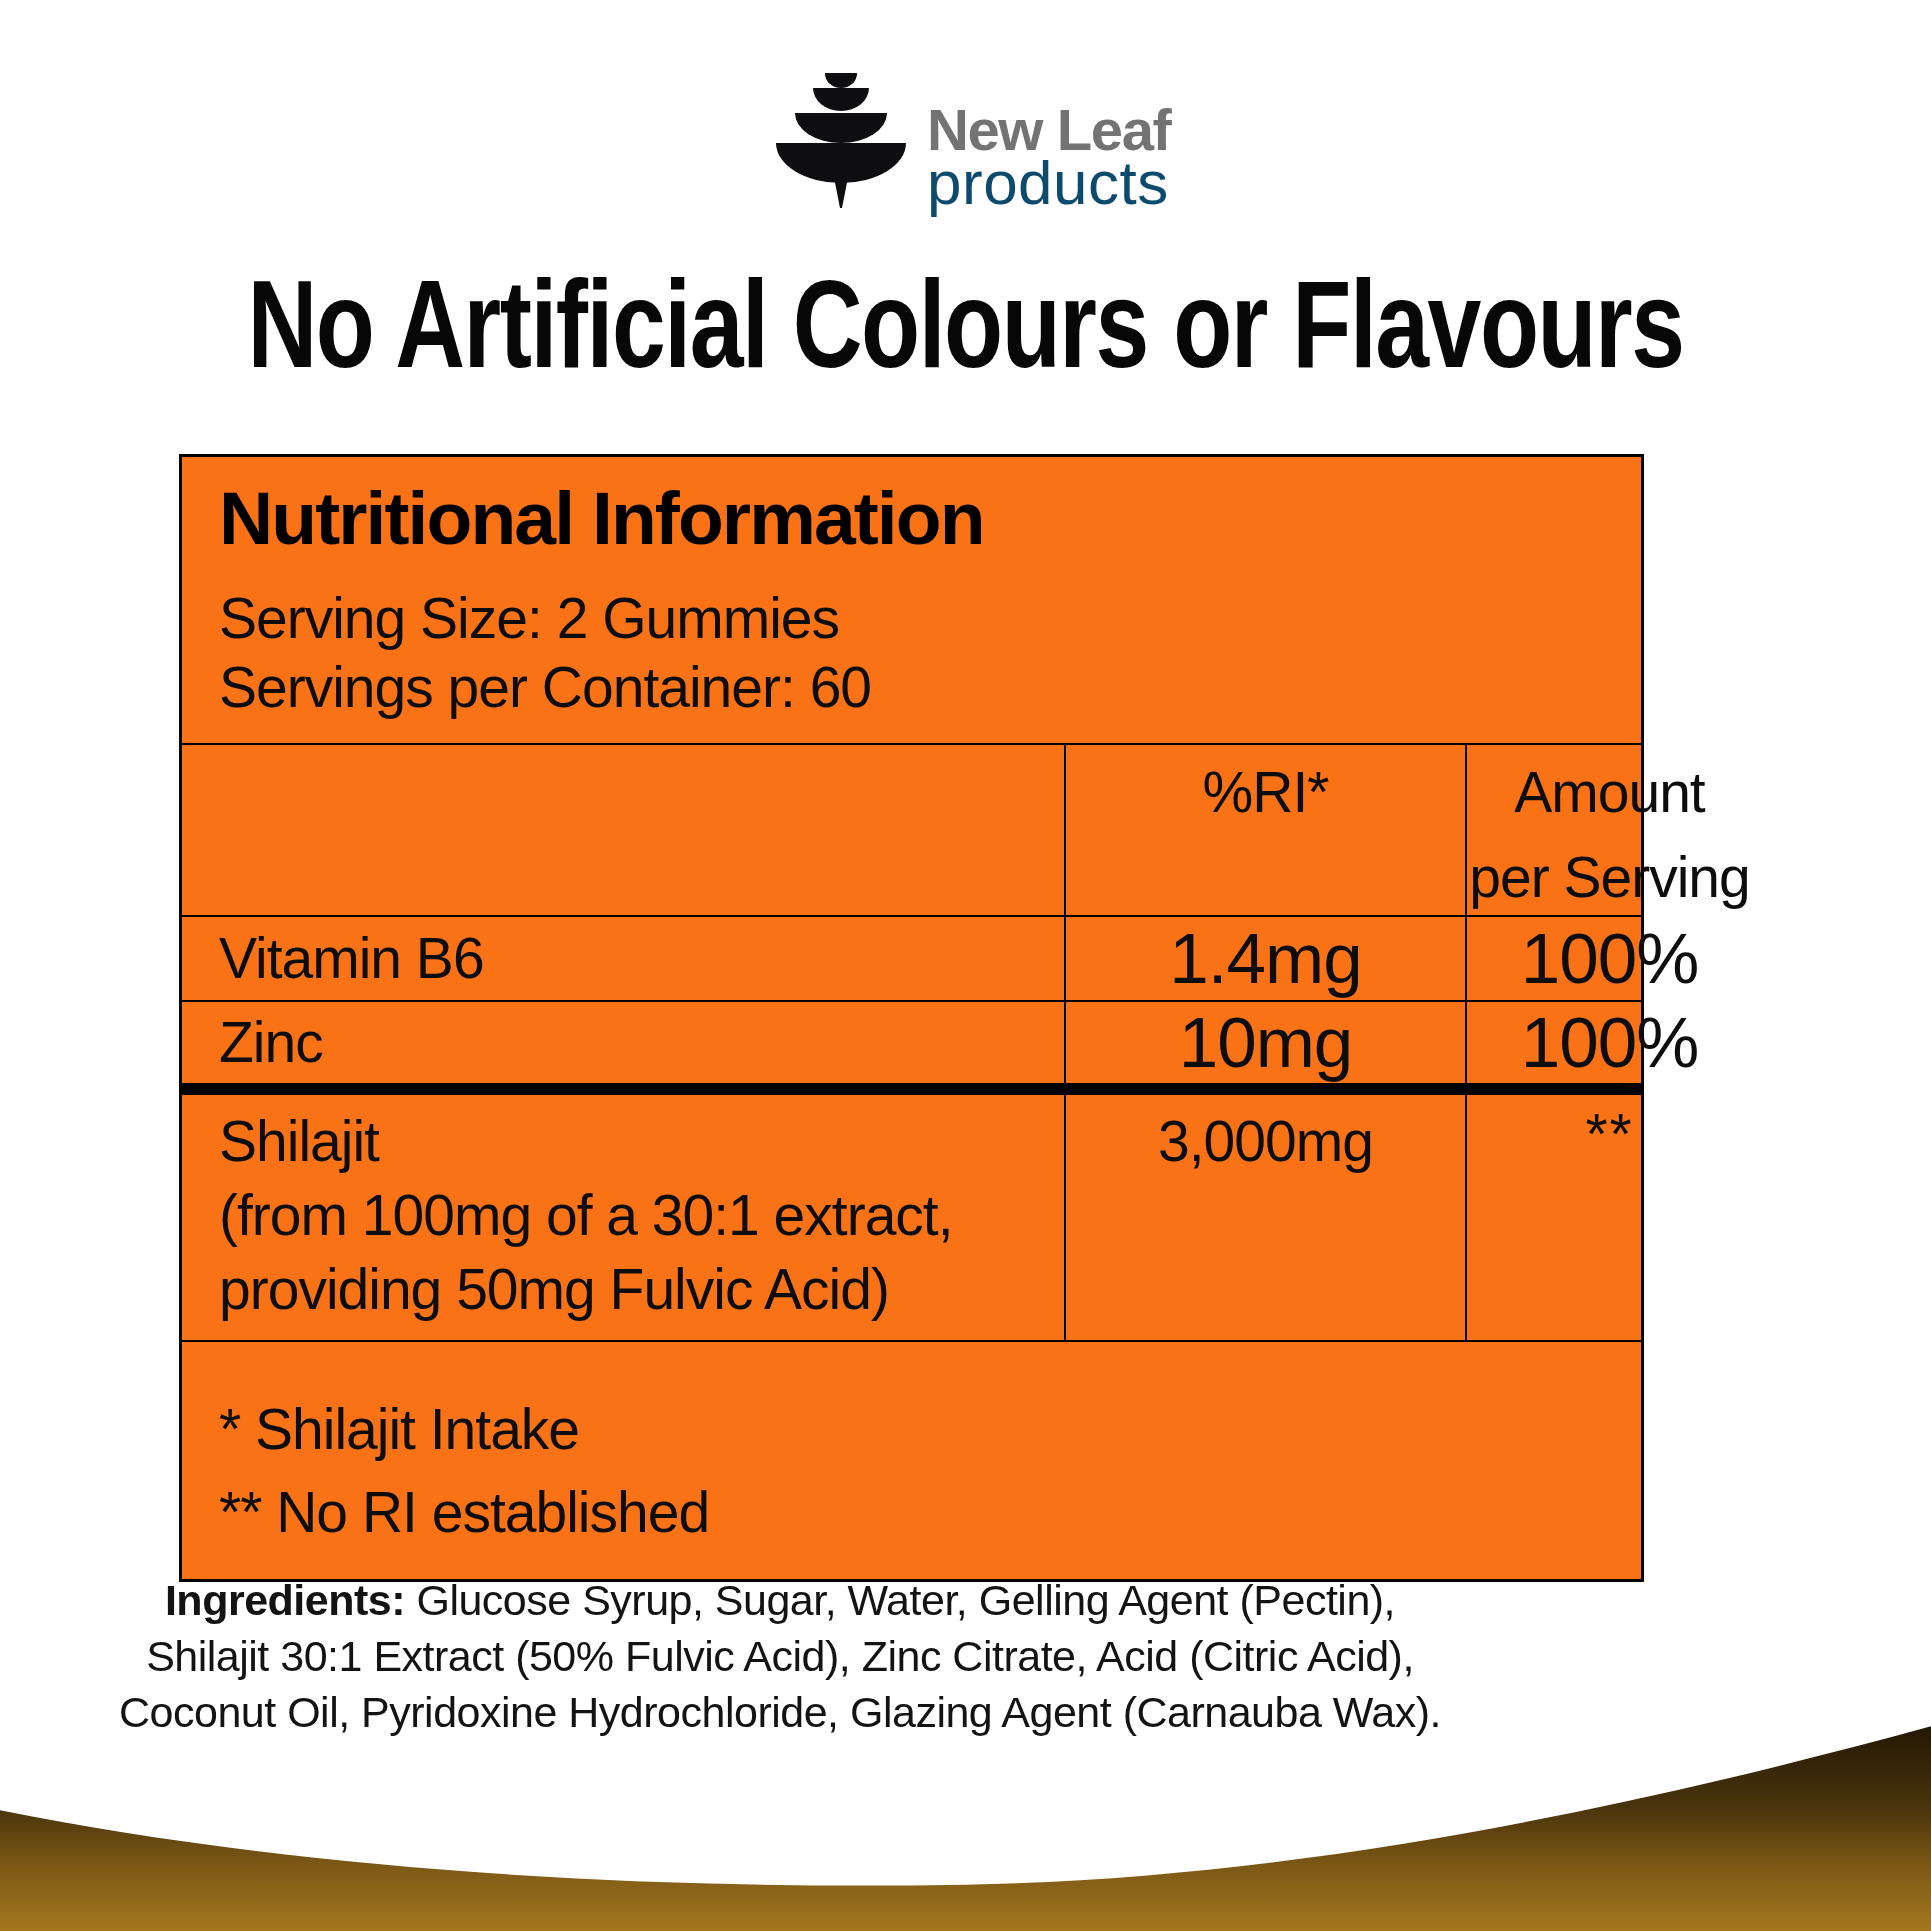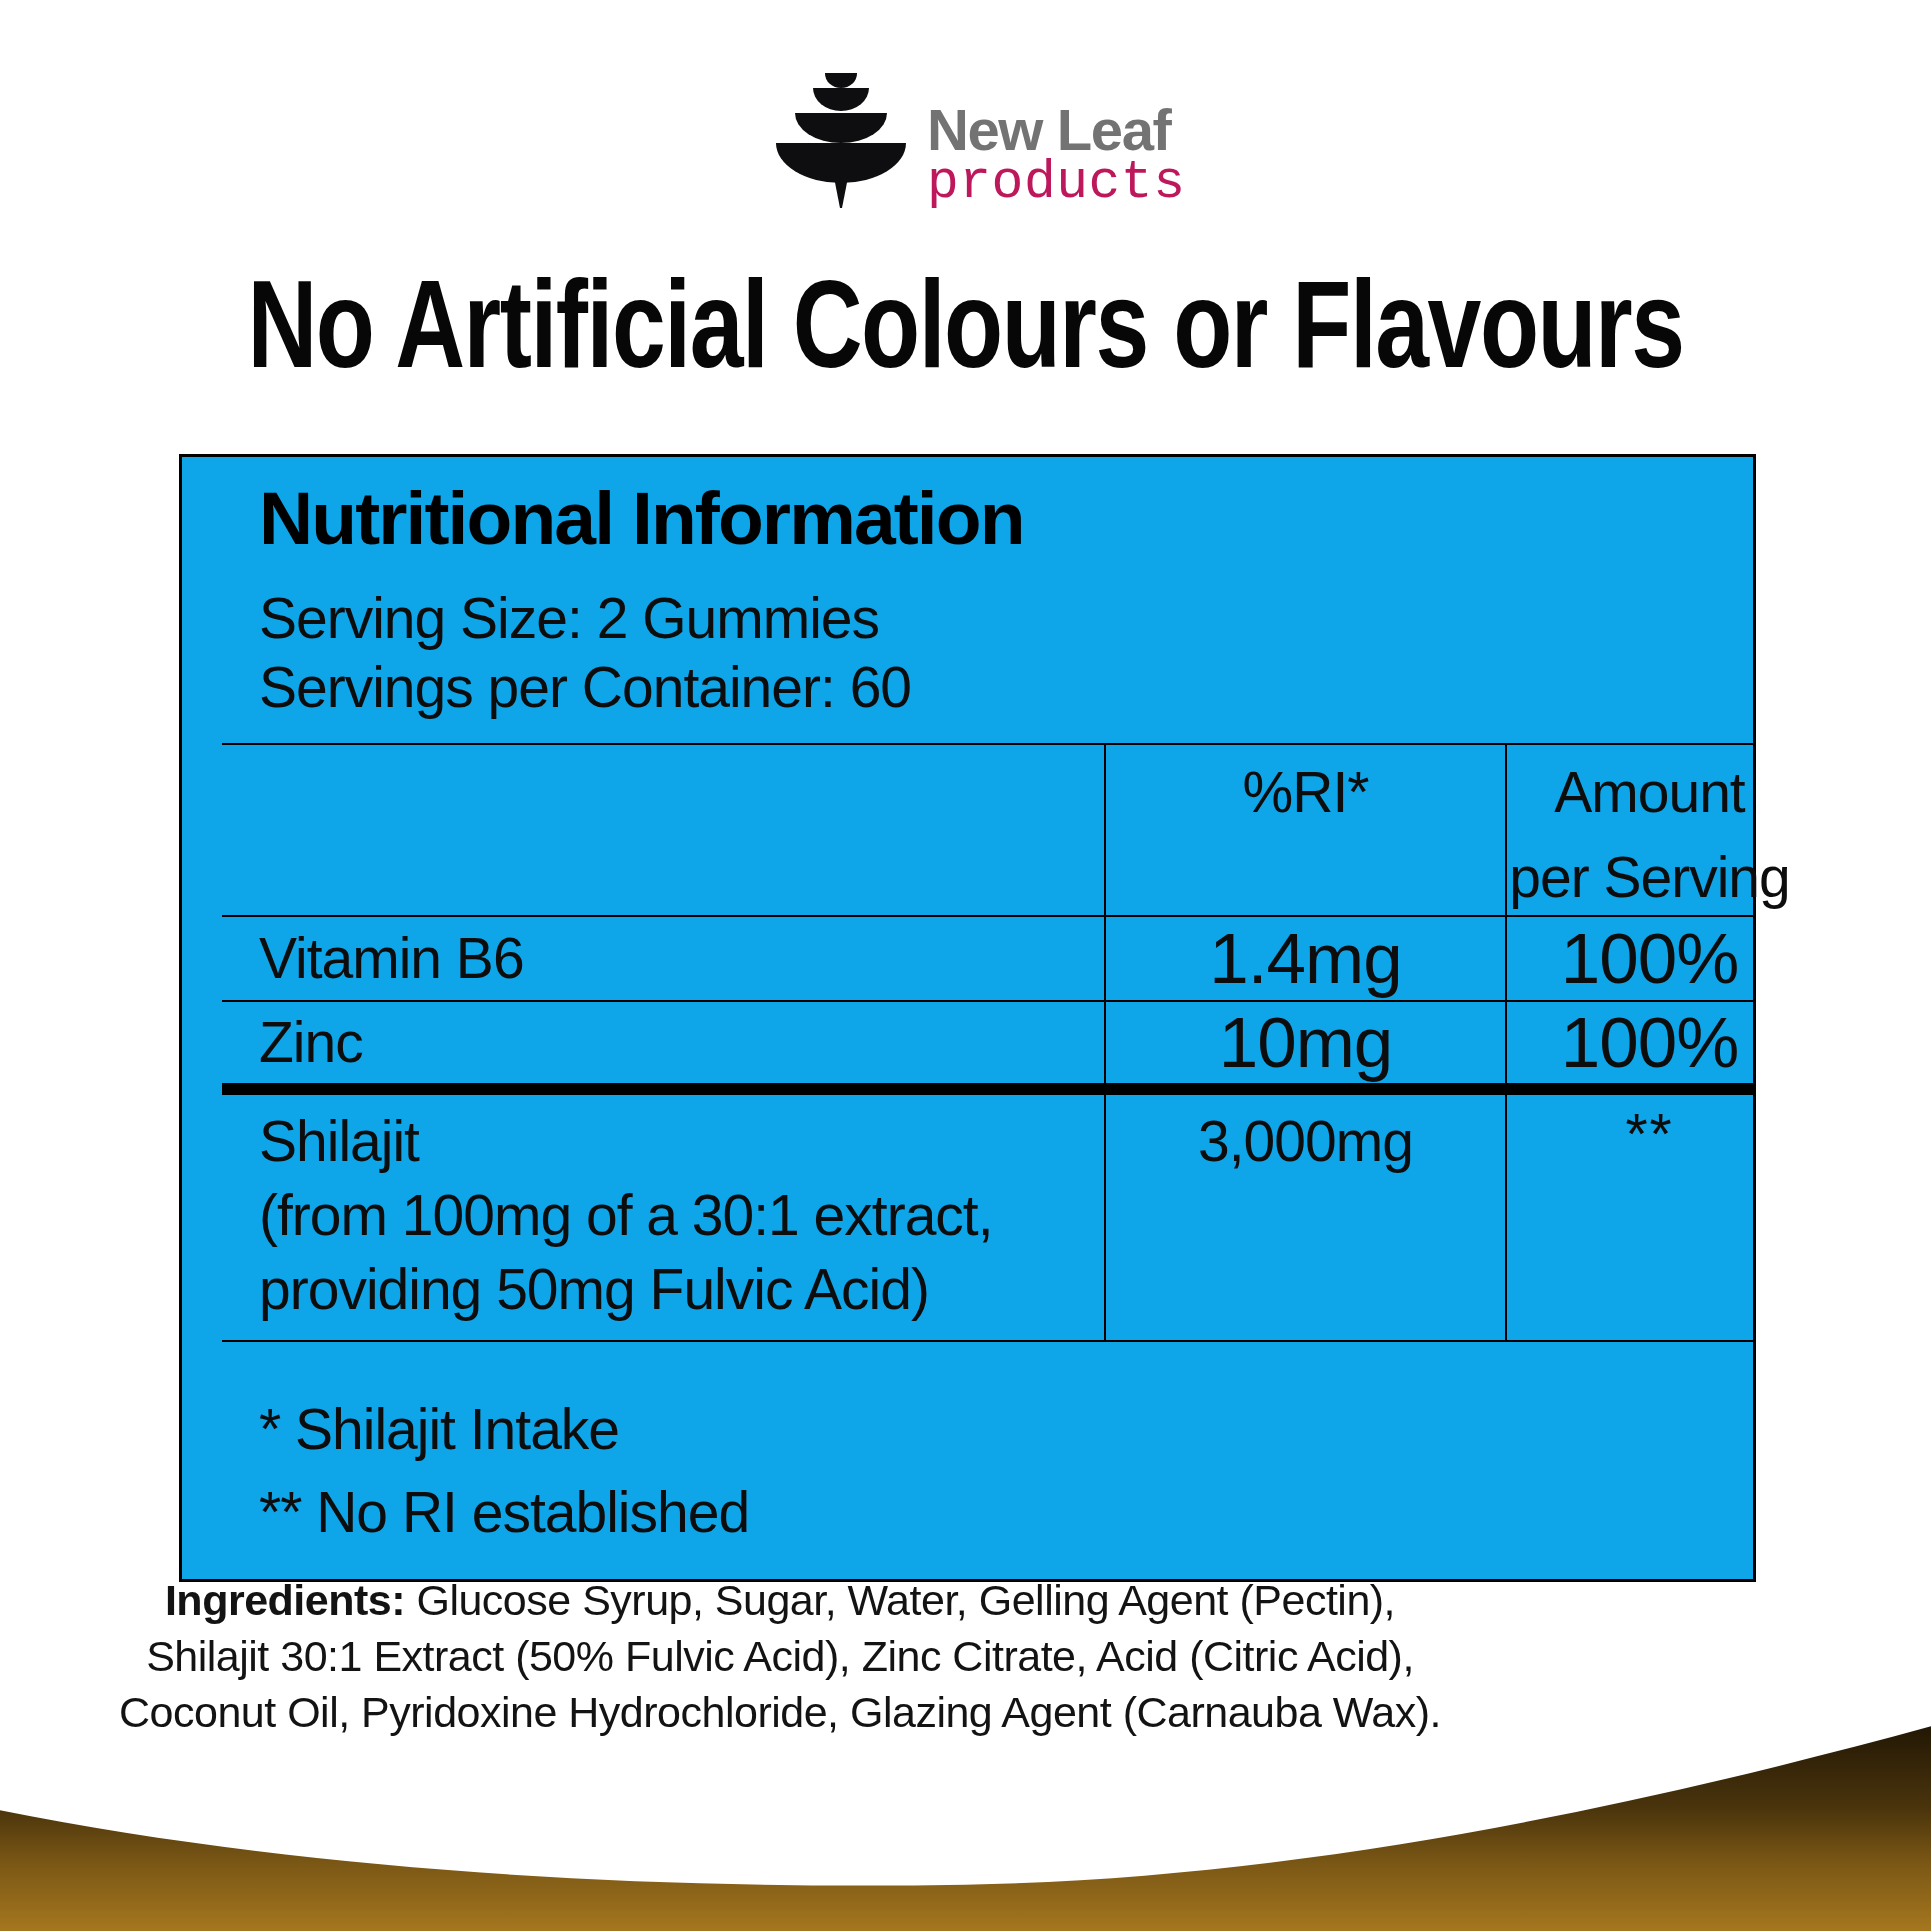--- a/index.html
+++ b/index.html
@@ -20,35 +20,35 @@
           border-radius:0 0 50% 50% / 0 0 100% 100%; }
   .bowl1 { top:0;    width:32px;  height:14.5px; }
   .bowl2 { top:15.4px; width:56px;  height:23px; }
   .bowl3 { top:40px; width:92px;  height:30px; }
   .bowl4 { top:70px; width:130px; height:40px; }
   .trunk { position:absolute; left:50%; transform:translateX(-50%); top:108px;
            width:12.6px; height:27px; background:#0e0e10;
            clip-path:polygon(0 0, 100% 0, 58% 100%, 42% 100%); }
   .logo-text { margin-left:21px; padding-top:29px; }
   .logo-brand { font-size:58px; font-weight:700; letter-spacing:-1.4px; color:#737373; line-height:56px; }
-  .logo-sub   { font-size:53px; font-weight:400; letter-spacing:0.5px; color:#be185d; line-height:50px;font-family:Liberation Mono, monospace; }
+  .logo-sub   { font-size:62px; font-weight:400; letter-spacing:0.5px; color:#0c4a6e; line-height:50px; }
 
   
   .headline {
     position:absolute; left:0; top:253px; width:1931px;
     text-align:center;
     font-size:124px; font-weight:700; letter-spacing:-1.9px;
     transform:scaleX(0.78); transform-origin:50% 50%;
     color:#070707; white-space:nowrap;
   }
 
   
   .panel {
-    position:absolute; left:179px; top:454px; width:1577px;
-    border:3.9px solid #000; background:#0ea5e9;padding-left:40px;
+    position:absolute; left:179px; top:454px; width:1465px;
+    border:3.9px solid #000; background:#f97316;
   }
   .panel-head { padding:15.4px 37px 21px 37px; }
   .panel-title { font-size:75px; font-weight:700; letter-spacing:-1.9px; line-height:93px; color:#000; }
   .panel-serving { font-size:57px; font-weight:400; letter-spacing:-1px; line-height:69px; margin-top:19px; }
   .panel-servings { font-size:57px; font-weight:400; letter-spacing:-1px; line-height:69px; }
 
   .nt-row { display:grid; grid-template-columns:882px 401px 287px; border-top:2.9px solid #000; }
   .nt-row.thick { border-top:12.6px solid #000; }
   .cell { min-height:9.7px; }
   .cell.mid, .cell.right { border-left:2.9px solid #000; text-align:center; }

